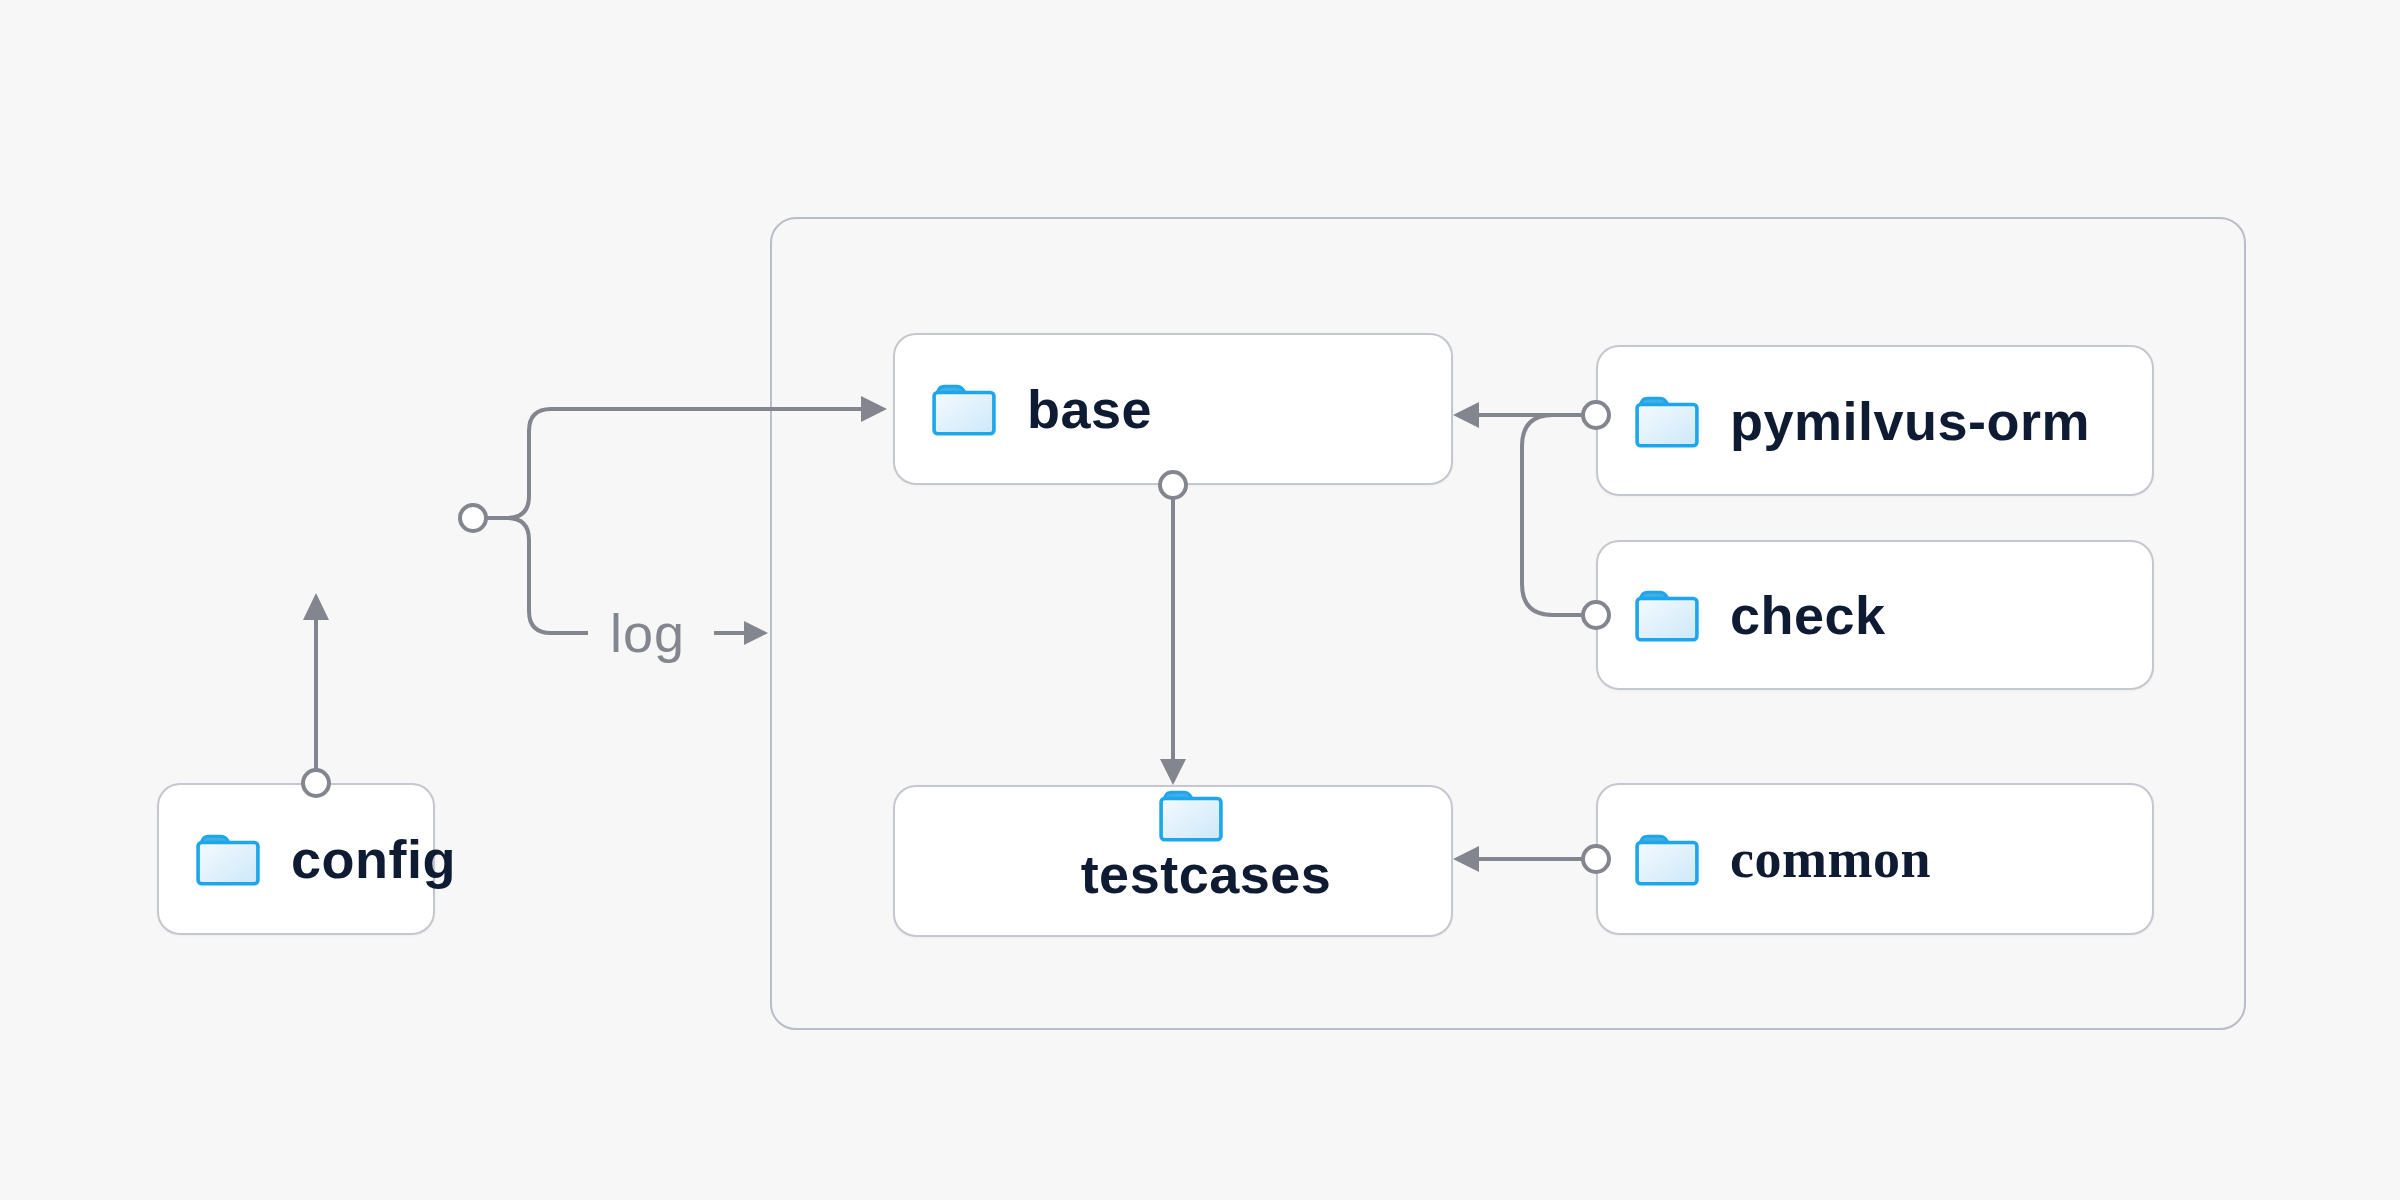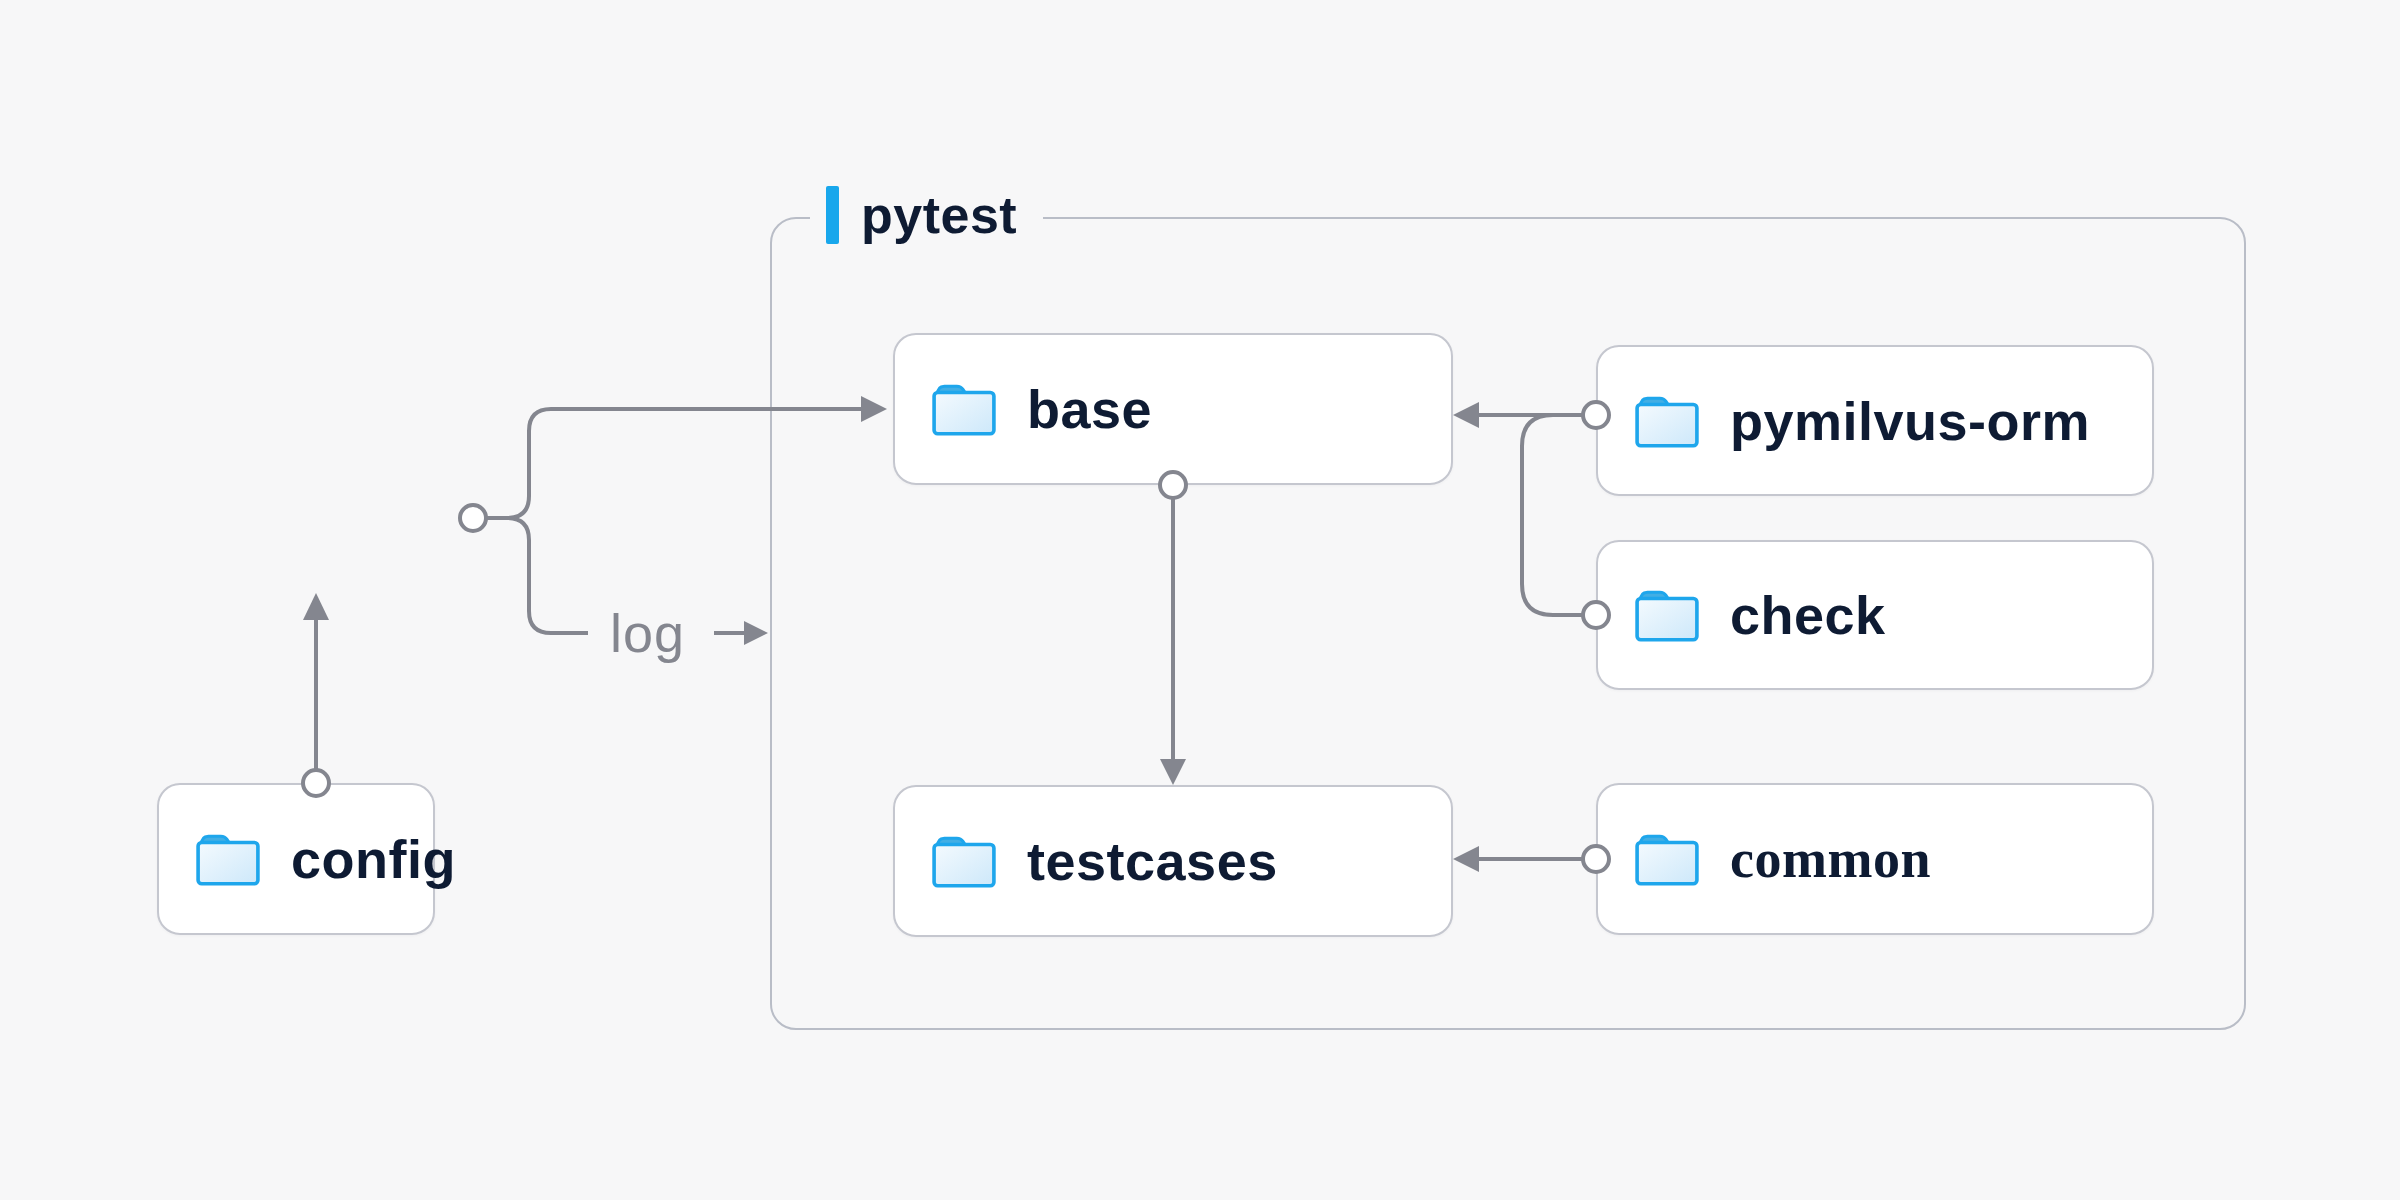--- a/index.html
+++ b/index.html
@@ -54,21 +54,21 @@
     font-size: 54px; font-weight: 700;
     color: #0e1b33; letter-spacing: 0.5px;
     white-space: nowrap;
   }
 
   #n-utils     { left: 157px;  top: 443px; width: 316px; height: 150px; }
   #n-config    { left: 157px;  top: 783px; width: 278px; height: 152px; }
   #n-base      { left: 893px;  top: 333px; width: 560px; height: 152px; }
   #n-pymilvus  { left: 1596px; top: 345px; width: 558px; height: 151px; }
   #n-check     { left: 1596px; top: 540px; width: 558px; height: 150px; }
-  #n-testcases { left: 893px;  top: 785px; width: 560px; height: 152px; }
+  #n-testcases { left: 893px;  top: 785px; width: 560px; height: 152px; flex-direction: column; }
   #n-common    { left: 1596px; top: 783px; width: 558px; height: 152px; font-family: Liberation Serif, serif; }
 
   
   svg.wires {
     position: absolute; left: 0; top: 0;
     width: 2400px; height: 1200px;
     pointer-events: none;
   }
   .wire { stroke: #84868f; stroke-width: 4; fill: none; }
   .dot  { fill: #ffffff; stroke: #84868f; stroke-width: 4; }
@@ -88,24 +88,20 @@
     <linearGradient id="foldergrad" x1="0" y1="0" x2="1" y2="1">
       <stop offset="0" stop-color="#f4fafe"></stop>
       <stop offset="1" stop-color="#cde8fa"></stop>
     </linearGradient>
   </defs>
 </svg>
 
 <div class="stage">
 
   <div class="group-box"></div>
-  <div class="group-label">
-    <span class="bar"></span>
-    <span class="txt">pytest</span>
-  </div>
 
 
   <div class="node" id="n-config">
     <svg class="folder" viewBox="0 0 64 54">
       <path d="M6,14 Q6,5 13,5 L25,5 Q29,5 31,8 L35,14 Z" fill="#42aee4" stroke="#1ea6ec" stroke-width="3"></path>
       <rect x="3" y="11" width="58" height="40" rx="3.5" fill="url(#foldergrad)" stroke="#1ea6ec" stroke-width="3.5"></rect>
     </svg>
     <span class="lbl">config</span>
   </div>
 

